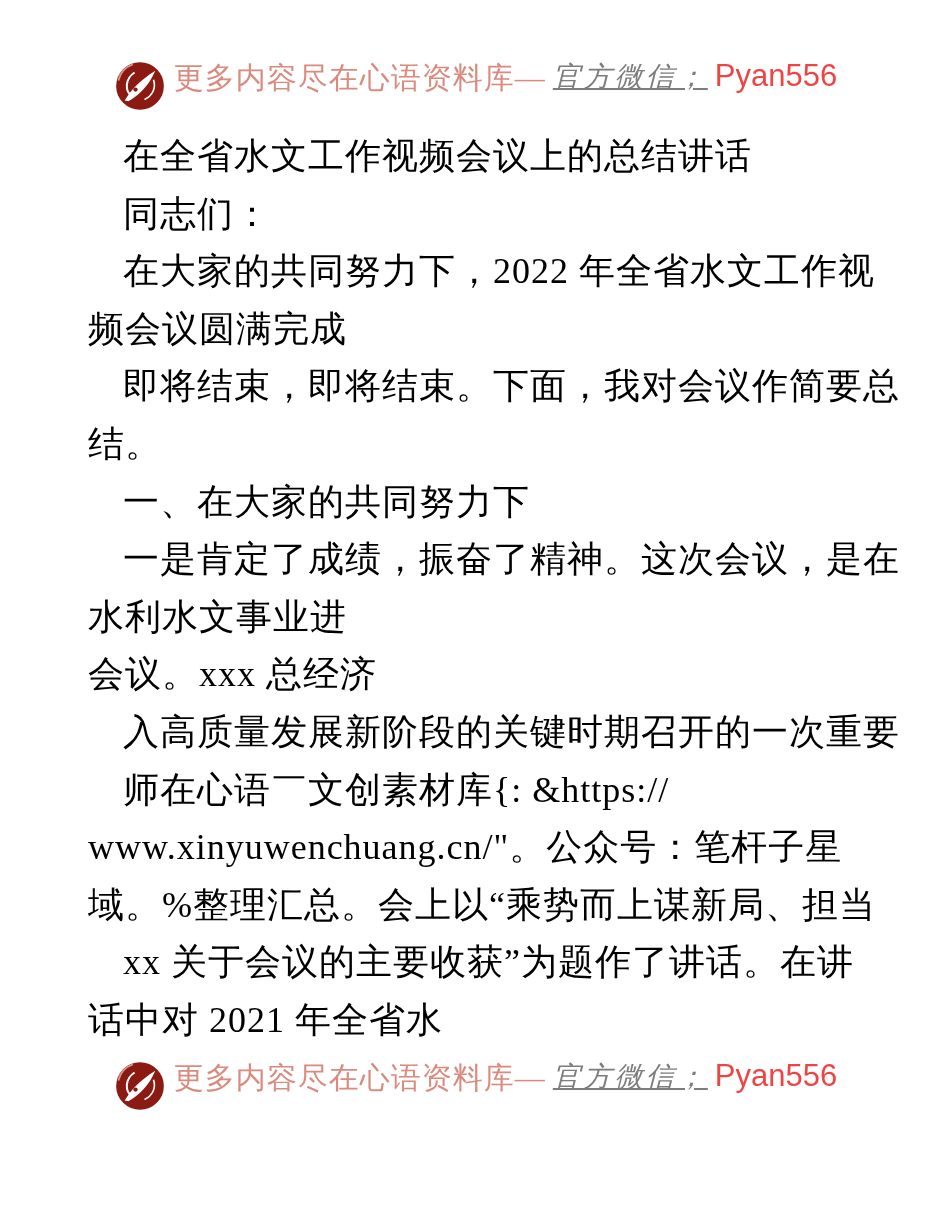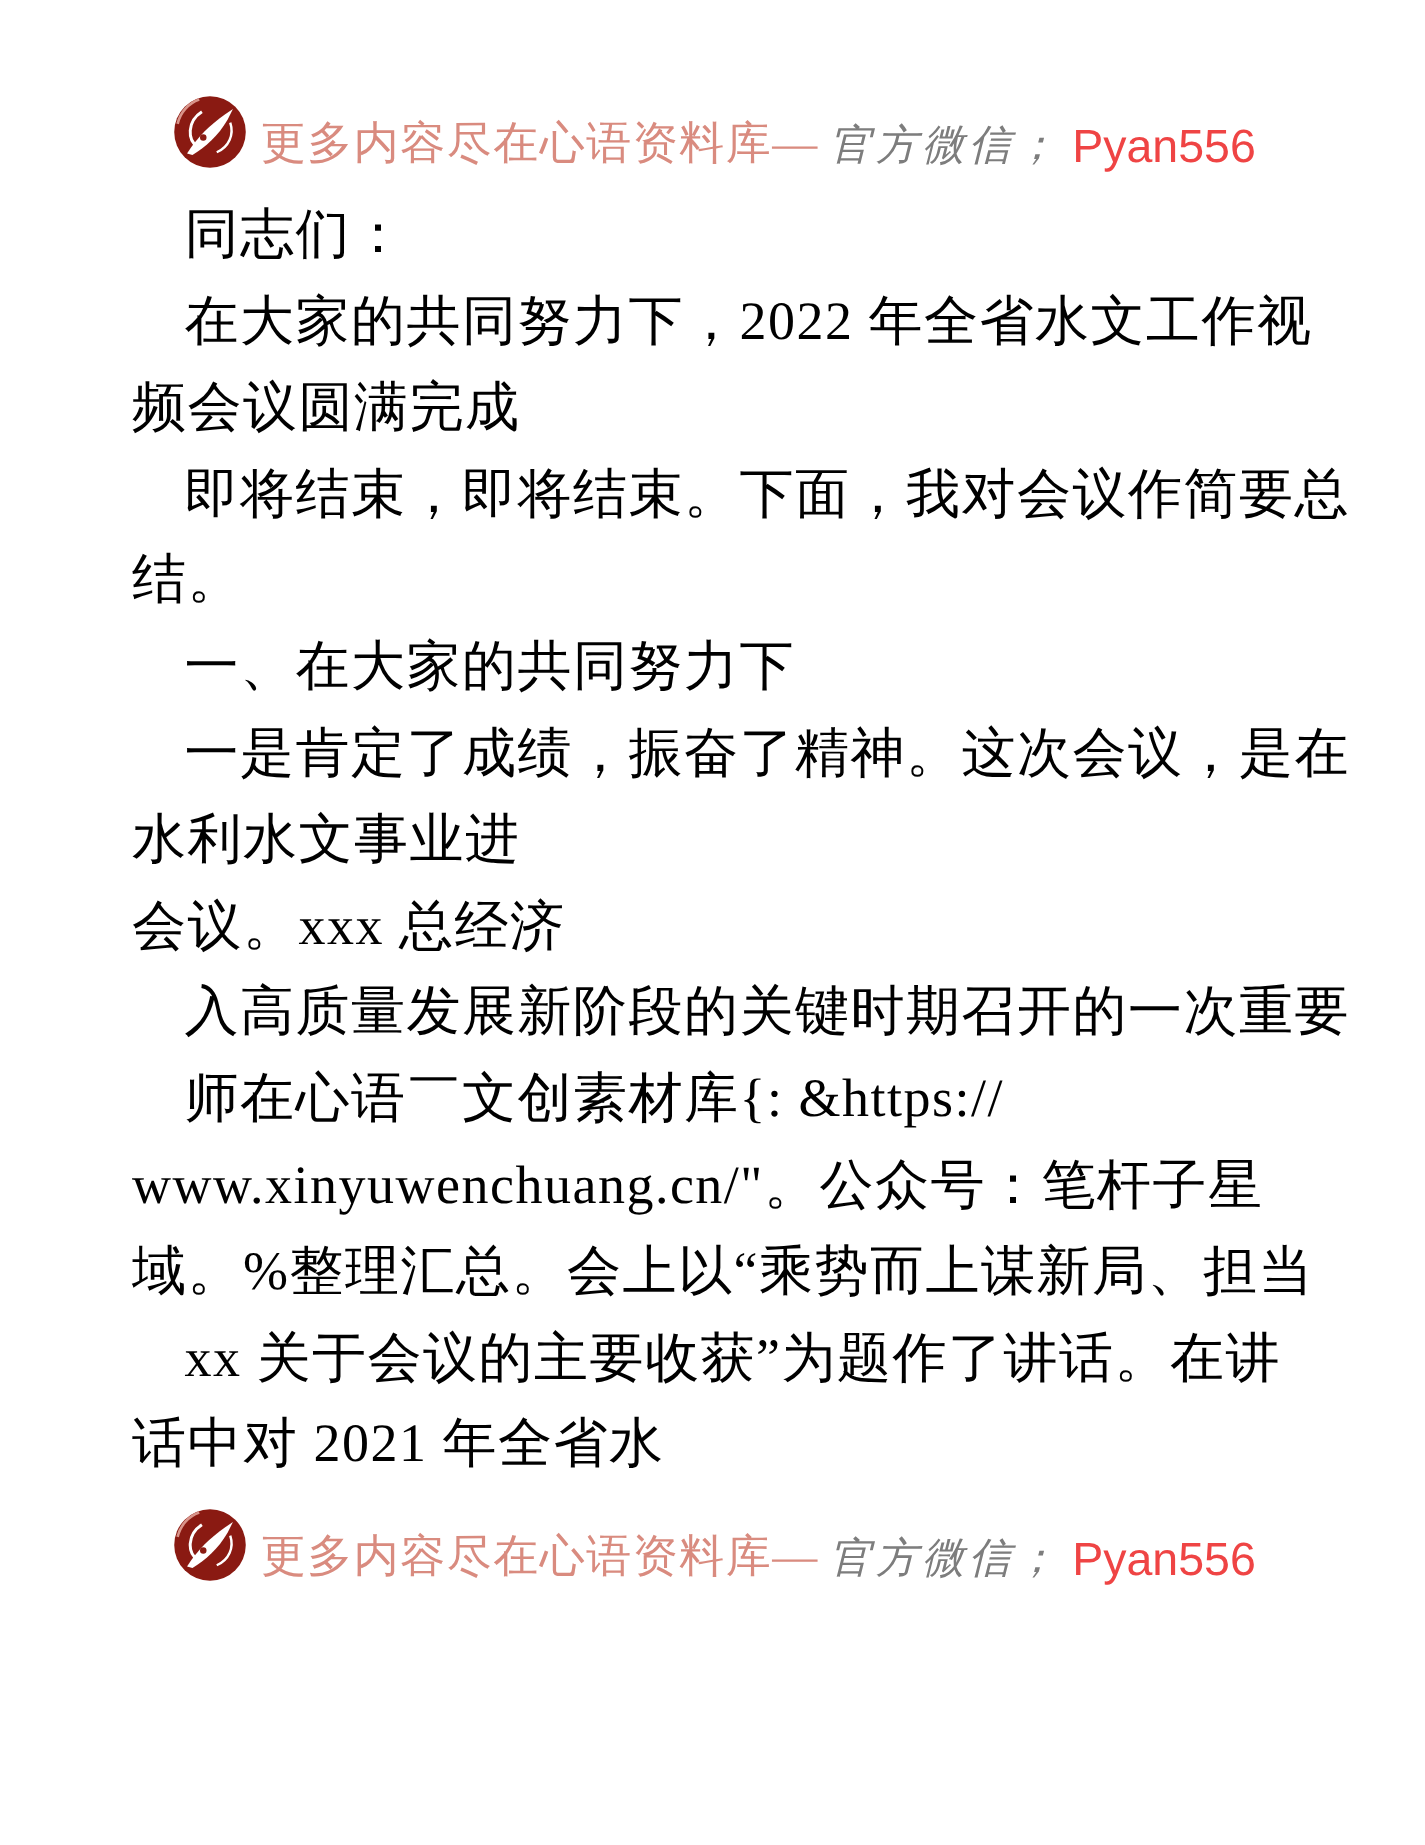--- a/index.html
+++ b/index.html
@@ -11,21 +11,21 @@
     position: relative;
     width: 950px;
     height: 1230px;
     background: #ffffff;
     overflow: hidden;
     font-family: "Liberation Serif", "DejaVu Serif", serif;
   }
   
   .watermark {
     display: flex;
-    align-items: flex-end;
+    align-items: flex-start;
     justify-content: center;
     gap: 7px;
     height: 58px;
   }
   .watermark.top { margin-top: 58px; }
   .watermark.bottom { margin-top: 8px; }
   .logo {
     width: 54px;
     height: 56px;
     flex: 0 0 auto;
@@ -37,20 +37,21 @@
     font-size: 30px;
     letter-spacing: 1px;
     white-space: nowrap;
   }
   .wm-label {
     color: #7d7d7d;
     font-size: 28px;
     font-style: italic;
     letter-spacing: 3px;
     white-space: nowrap;
+    text-decoration: underline;
   }
   .wm-id {
     color: #ef4444;
     font-size: 31px;
     font-family: "Liberation Sans", "DejaVu Sans", sans-serif;
     white-space: nowrap;
   }
   
   .doc {
     padding: 12px 88px 0 88px;
@@ -81,20 +82,21 @@
         <path d="M35 45 C44 41 48 32 45 23" stroke="#ffffff" stroke-width="1.8" fill="none"></path>
         <circle cx="25" cy="34" r="2.4" fill="#8a1a12"></circle>
       </svg>
     </span>
     <span class="wm-text">更多内容尽在心语资料库—</span>
     <span class="wm-label">官方微信；</span>
     <span class="wm-id">Pyan556</span>
   </header>
 
   <main class="doc">
+    <p class="line indent">在全省水文工作视频会议上的总结讲话</p>
     <p class="line indent">同志们：</p>
     <p class="line indent">在大家的共同努力下，2022 年全省水文工作视</p>
     <p class="line">频会议圆满完成</p>
     <p class="line indent">即将结束，即将结束。下面，我对会议作简要总</p>
     <p class="line">结。</p>
     <p class="line indent">一、在大家的共同努力下</p>
     <p class="line indent">一是肯定了成绩，振奋了精神。这次会议，是在</p>
     <p class="line">水利水文事业进</p>
     <p class="line">会议。xxx 总经济</p>
     <p class="line indent">入高质量发展新阶段的关键时期召开的一次重要</p>

